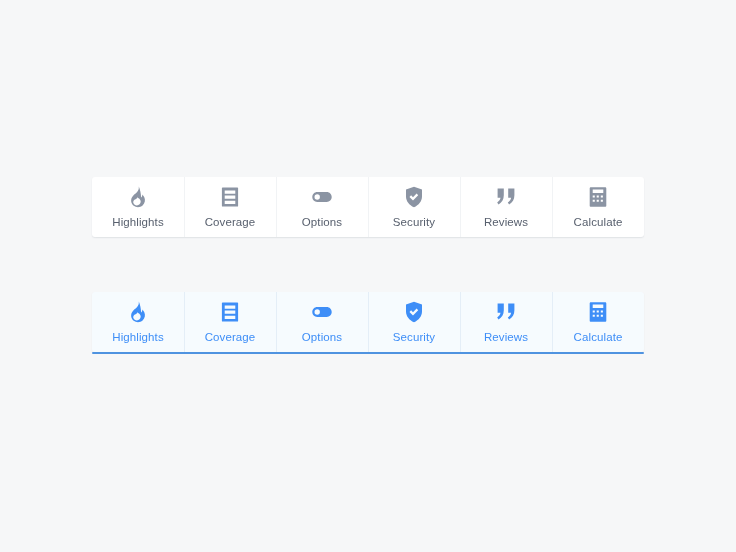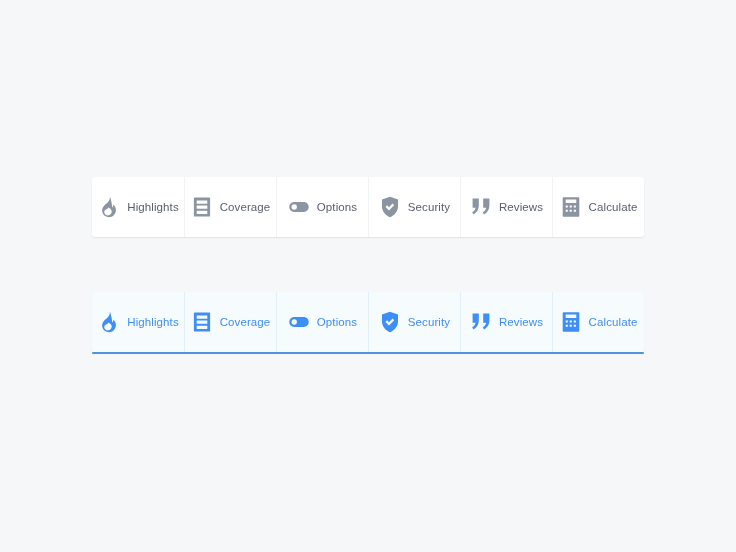--- a/index.html
+++ b/index.html
@@ -56,21 +56,21 @@
     bottom: -2px;
     height: 2px;
     background: #4f93e0;
     border-radius: 1px;
   }
 
   .tab {
     flex: 1 1 0;
     position: relative;
     display: flex;
-    flex-direction: row;
+    flex-direction: column;
     align-items: center;
     justify-content: center;
     gap: 6px;
     box-sizing: border-box;
     cursor: pointer;
     user-select: none;
   }
 
   .tab + .tab::before {
     content: "";

